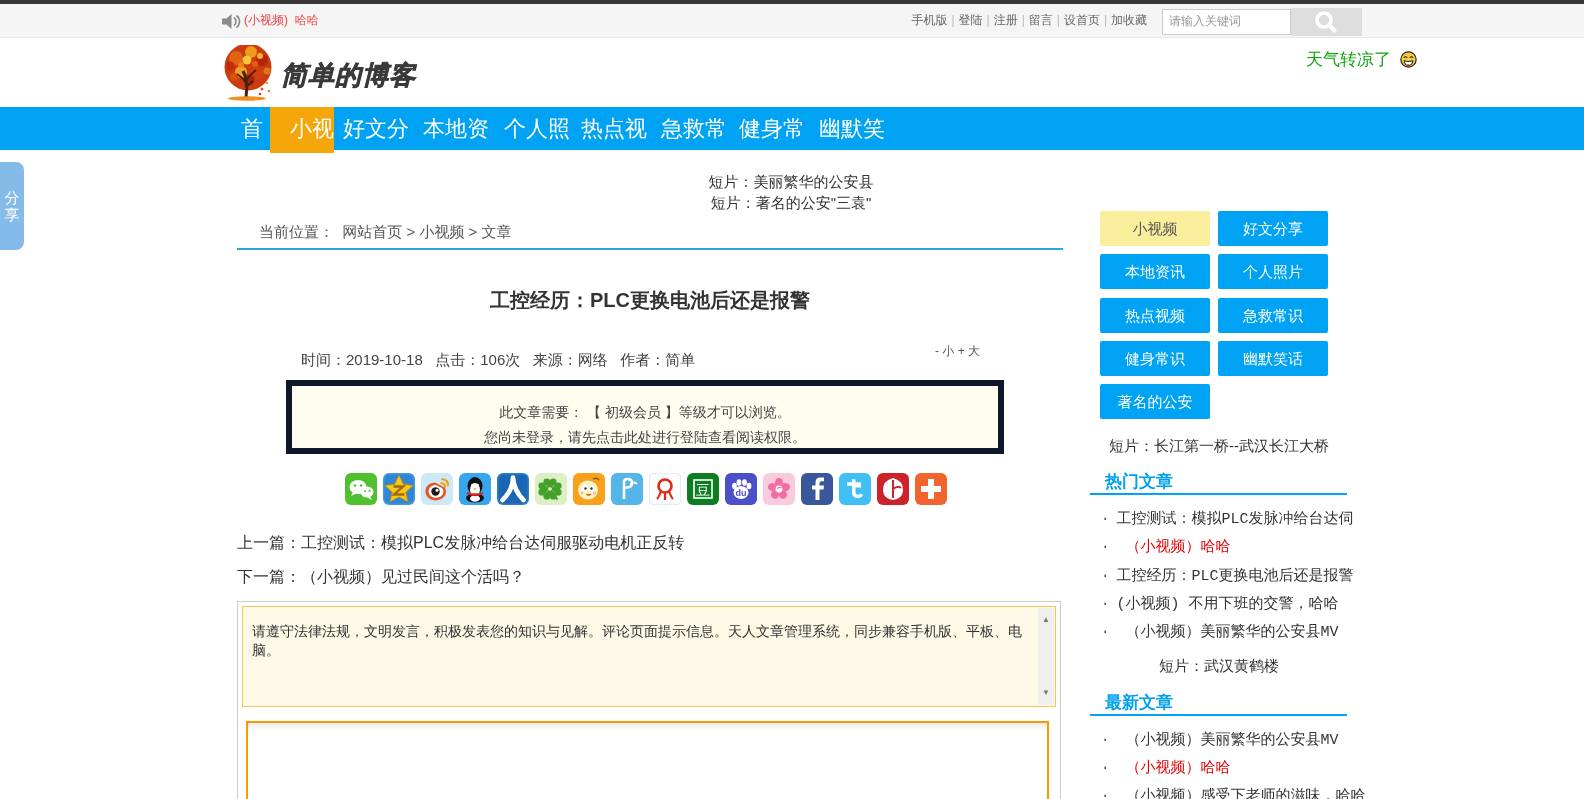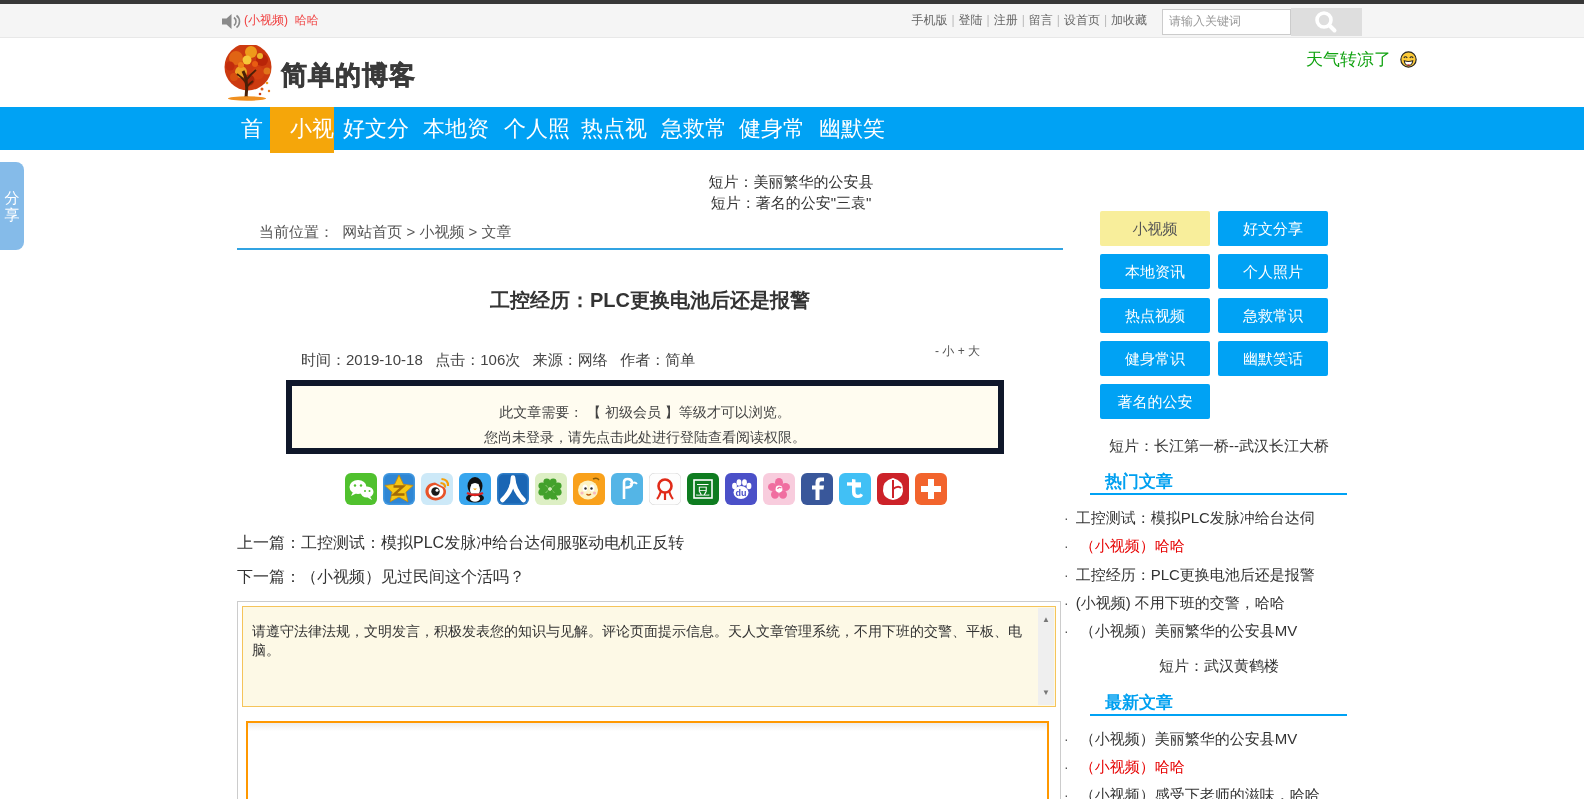--- a/index.html
+++ b/index.html
@@ -11,21 +11,21 @@
 #topblack{left:0;top:0;width:1584px;height:4px;background:#383838;}
 #topbar{left:0;top:4px;width:1584px;height:33px;background:#f5f5f5;border-bottom:1px solid #e8e8e8;}
 #annred{left:244px;top:4px;height:33px;line-height:33px;font-size:12px;color:#f03c3c;}
 #toplinks{right:437px;top:4px;height:33px;line-height:33px;font-size:12px;color:#666;}
 #toplinks i{color:#bbb;font-style:normal;padding:0 4px;}
 #searchin{left:1162px;top:9px;width:121px;height:24px;background:#fff;border:1px solid #ccc;
   font-size:12px;color:#999;line-height:23px;padding-left:6px;}
 #searchbtn{left:1291px;top:8px;width:71px;height:28px;background:#dedede;text-align:center;}
 
 #logotree{left:222px;top:45px;}
-#logotext{left:281px;top:58px;font-size:26px;font-weight:bold;color:#3a3a3a;letter-spacing:1px;-webkit-text-stroke:0.7px #3a3a3a;}
+#logotext{left:281px;top:58px;font-size:26px;font-weight:bold;color:#3a3a3a;letter-spacing:1px;font-style:italic;-webkit-text-stroke:0.7px #3a3a3a;}
 #weather{left:1306px;top:50px;font-size:17px;color:#12a312;height:20px;line-height:20px;}
 
 #nav{left:0;top:107px;width:1584px;height:43px;background:#00a2f4;}
 .nv{position:absolute;top:0;height:46px;line-height:43px;font-size:22px;color:#fff;text-align:right;}
 #nv-active{background:#f5a60a;}
 
 #sharetab{left:0;top:162px;width:24px;height:88px;background:#85bbe9;border-radius:0 8px 8px 0;
   color:#fff;font-size:15px;text-align:center;padding-top:27px;box-sizing:border-box;line-height:17px;}
 
 .cann{left:237px;width:1108px;text-align:center;font-size:15px;color:#333;}
@@ -48,21 +48,21 @@
 #tipsb .ar{position:absolute;left:0;width:16px;height:14px;text-align:center;font-size:8px;color:#777;line-height:14px;}
 #combox{left:246px;top:721px;width:803px;height:100px;box-sizing:border-box;background:#fff;border:2px solid #ff9800;}
 #combox .sh{position:absolute;left:0;top:0;width:100%;height:8px;background:linear-gradient(#ececec,#fff);}
 
 .sbtn{position:absolute;width:110px;height:35px;line-height:35px;text-align:center;font-size:15px;
   color:#fff;background:#00a2f4;border-radius:2px;}
 .sbtn.on{background:#f8ee9b;color:#555;}
 .sann{left:1090px;width:258px;text-align:center;font-size:15px;color:#333;}
 .sh2{left:1105px;font-size:17px;font-weight:bold;color:#00a0f0;}
 .shline{left:1090px;width:257px;height:2px;background:#00a2f4;}
-.sli{left:1064px;width:250px;font-size:15px;color:#333;white-space:nowrap;}
+.sli{left:1101px;width:250px;font-size:15px;color:#333;white-space:nowrap;font-family:Liberation Mono, monospace;}
 .sli .d{color:#555;padding-right:7px;font-size:14px;}
 .red{color:#e60000;}
 </style>
 </head>
 <body>
 <div class="abs" id="topblack"></div>
 <div class="abs" id="topbar"></div>
 <svg class="abs" style="left:222px;top:14px" width="20" height="15" viewBox="0 0 20 15">
  <polygon points="0,4.5 4.5,4.5 9.5,0 9.5,15 4.5,10.5 0,10.5" fill="#8a8a8a"></polygon>
  <path d="M12 3.5 A5 5 0 0 1 12 11.5" fill="none" stroke="#8a8a8a" stroke-width="1.6"></path>
@@ -266,21 +266,21 @@
       <rect x="13" y="6" width="6" height="20" fill="#fff"></rect>
       <rect x="6" y="13" width="20" height="6" fill="#fff"></rect>
     </svg>
 </div>
 
 <div class="abs" id="prev">上一篇：工控测试：模拟PLC发脉冲给台达伺服驱动电机正反转</div>
 <div class="abs" id="next">下一篇：（小视频）见过民间这个活吗？</div>
 
 <div class="abs" id="comwrap"></div>
 <div class="abs" id="tipbox">
- <div id="tiptext">请遵守法律法规，文明发言，积极发表您的知识与见解。评论页面提示信息。天人文章管理系统，不用下班的交警、平板、电脑。</div>
+ <div id="tiptext">请遵守法律法规，文明发言，积极发表您的知识与见解。评论页面提示信息。天人文章管理系统，同步兼容手机版、平板、电脑。</div>
  <div id="tipsb">
       <div class="ar" style="top:5px">▲</div>
       <div class="ar" style="bottom:5px">▼</div>
     </div>
 </div>
 <div class="abs" id="combox">
     <div class="sh"></div>
   </div>
 
 <div class="sbtn on" style="left:1100px;top:211px;">小视频</div>

